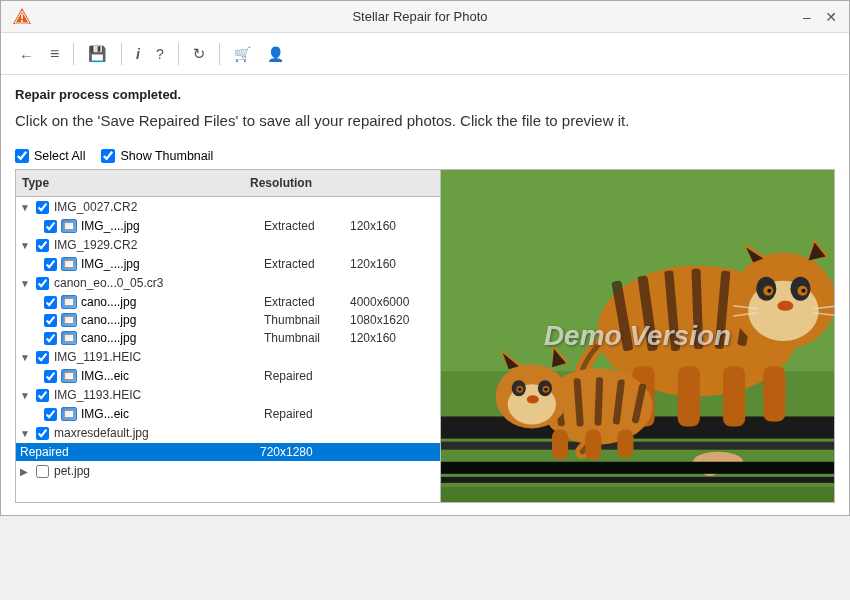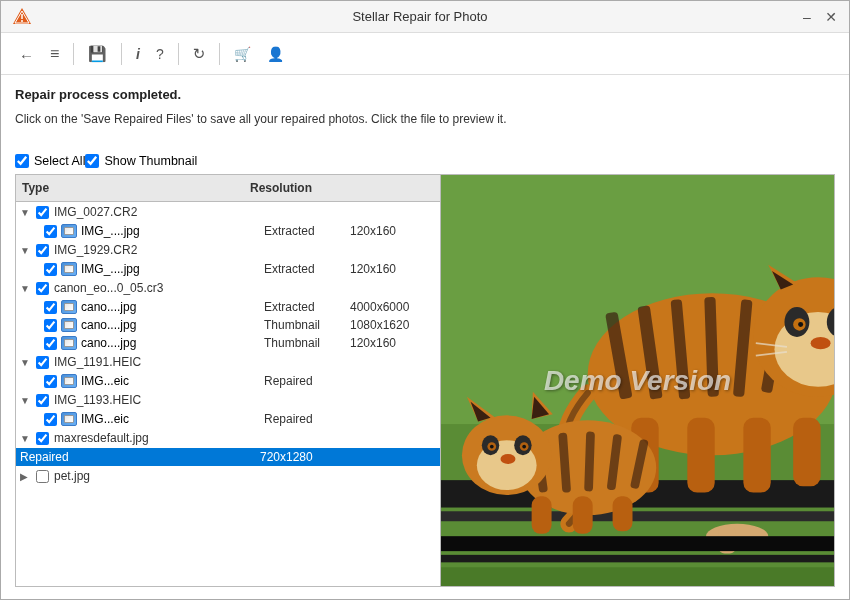--- a/index.html
+++ b/index.html
@@ -7,21 +7,21 @@
       width: 850px;
       height: 600px;
       font-family: 'Segoe UI', Arial, sans-serif;
       font-size: 13px;
       background: #f0f0f0;
       overflow: hidden;
     }
 
     .window {
       width: 850px;
-      height: 600px;
+      height: 516px;
       background: #ffffff;
       border: 1px solid #aaa;
       display: flex;
       flex-direction: column;
     }
 
     
     .title-bar {
       background: #f5f5f5;
       border-bottom: 1px solid #ddd;
@@ -100,27 +100,28 @@
       overflow: hidden;
     }
 
     .status-text-bold {
       font-weight: bold;
       font-size: 13px;
       color: #222;
       margin-bottom: 10px;
     }
     .status-text {
-      font-size: 12px;
+      font-size: 15px;
       color: #333;
-      margin-bottom: 28px;
+      margin-bottom: 20px;
     }
 
     .options-bar {
       display: flex;
+      gap: 16px;
       margin-bottom: 6px;
     }
     .checkbox-label {
       display: flex;
       align-items: center;
       gap: 5px;
       font-size: 12.5px;
       cursor: pointer;
     }
     .checkbox-label input[type="checkbox"] {

